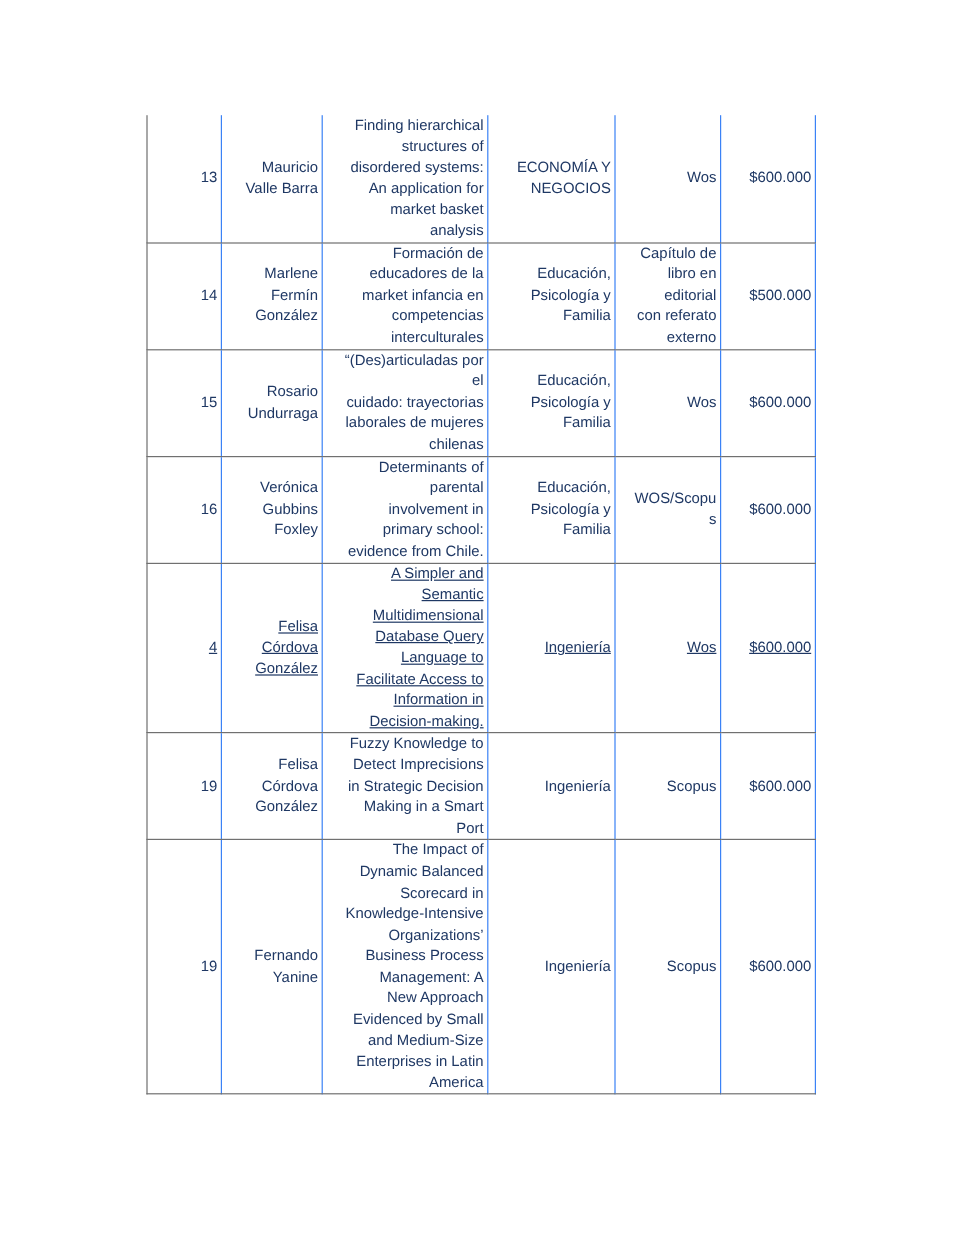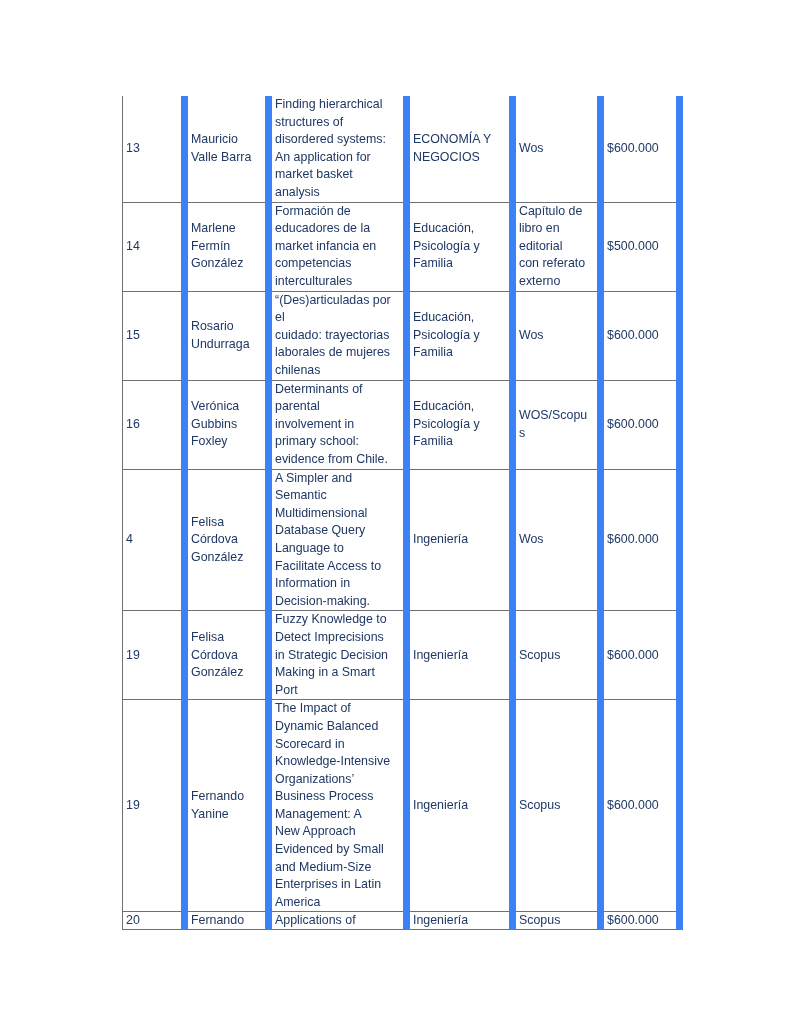--- a/index.html
+++ b/index.html
@@ -8,38 +8,38 @@
   .page { position: absolute; left: 0; top: 0; width: 800px; height: 1035px; background: #fff; }
   table.grants {
     position: absolute; left: 122px; top: 96px;
     border-collapse: collapse; table-layout: fixed;
     width: 557px;
     color: #1f3864;
     font-size: 12.4px; line-height: 17.6px;
   }
   table.grants td {
     border-left: 1px solid #707070;
-    border-right: 7px solid #3b82f6;
+    border-right: 1px solid #3b82f6;
     border-bottom: 1px solid #707070;
-    text-align: left; vertical-align: middle;
+    text-align: right; vertical-align: middle;
     padding: 0 3px;
     overflow: hidden;
   }
   table.grants tr.last td { border-bottom: 1px solid #707070; }
   col.c-num { width: 62px; }
   col.c-author { width: 84px; }
   col.c-title { width: 138px; }
   col.c-area { width: 106px; }
   col.c-index { width: 88px; }
   col.c-amount { width: 79px; }
   tr.r13 td { height: 105px; }
   tr.r14 td { height: 88px; }
   tr.r15 td { height: 88px; }
   tr.r16 td { height: 88px; margin-left: 40px; }
-  tr.r17 td { height: 140px; }
+  tr.r17 td { height: 140px; text-decoration: underline; }
   tr.r18 td { height: 88px; }
   tr.r19 td { height: 210px; }
   tr.r20 td { height: 17px; line-height: 17px; }
   .title-cell { white-space: pre-line; }
   .wrapcell { white-space: pre-line; }
 </style>
 </head>
 <body>
 
 <div class="page">
@@ -164,23 +164,15 @@
 Management: A
 New Approach
 Evidenced by Small
 and Medium-Size
 Enterprises in Latin
 America</td>
         <td class="wrapcell">Ingeniería</td>
         <td class="wrapcell">Scopus</td>
         <td>$600.000</td>
       </tr>
-      <tr class="r20 last">
-        <td>20</td>
-        <td class="wrapcell">Fernando</td>
-        <td class="title-cell">Applications of</td>
-        <td class="wrapcell">Ingeniería</td>
-        <td class="wrapcell">Scopus</td>
-        <td>$600.000</td>
-      </tr>
     </tbody>
   </table>
 </div>
 
 </body></html>

